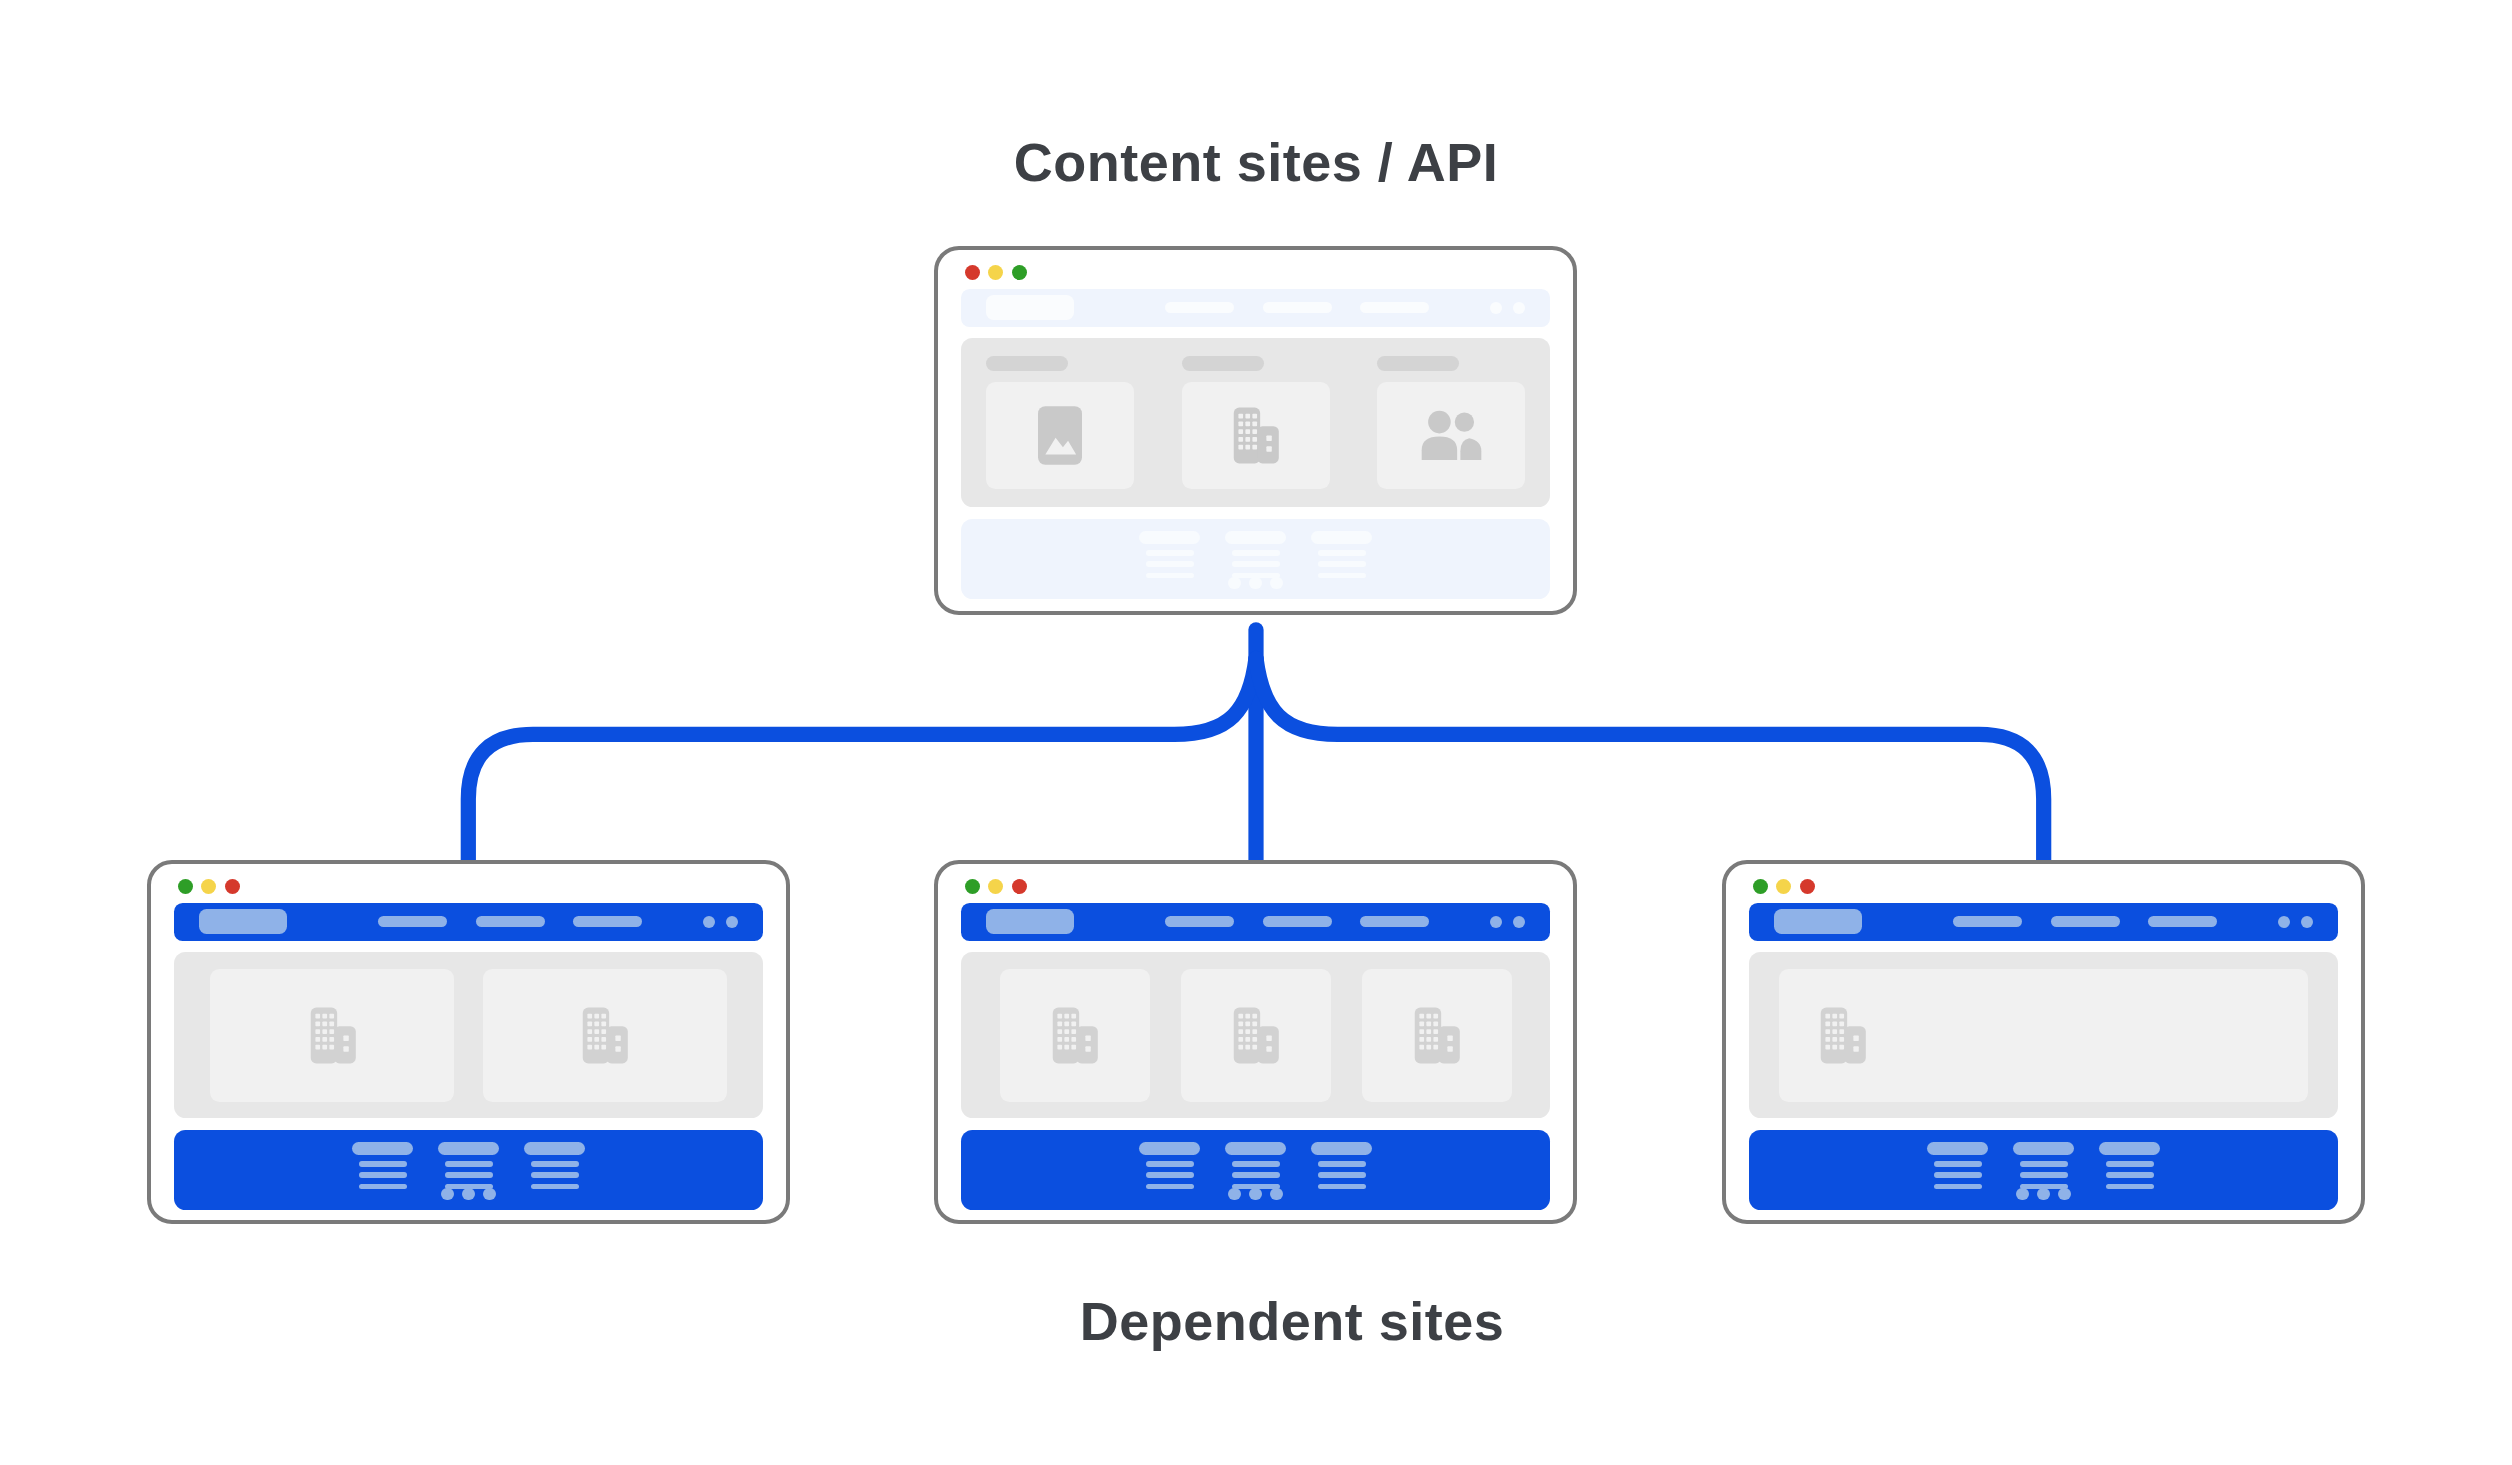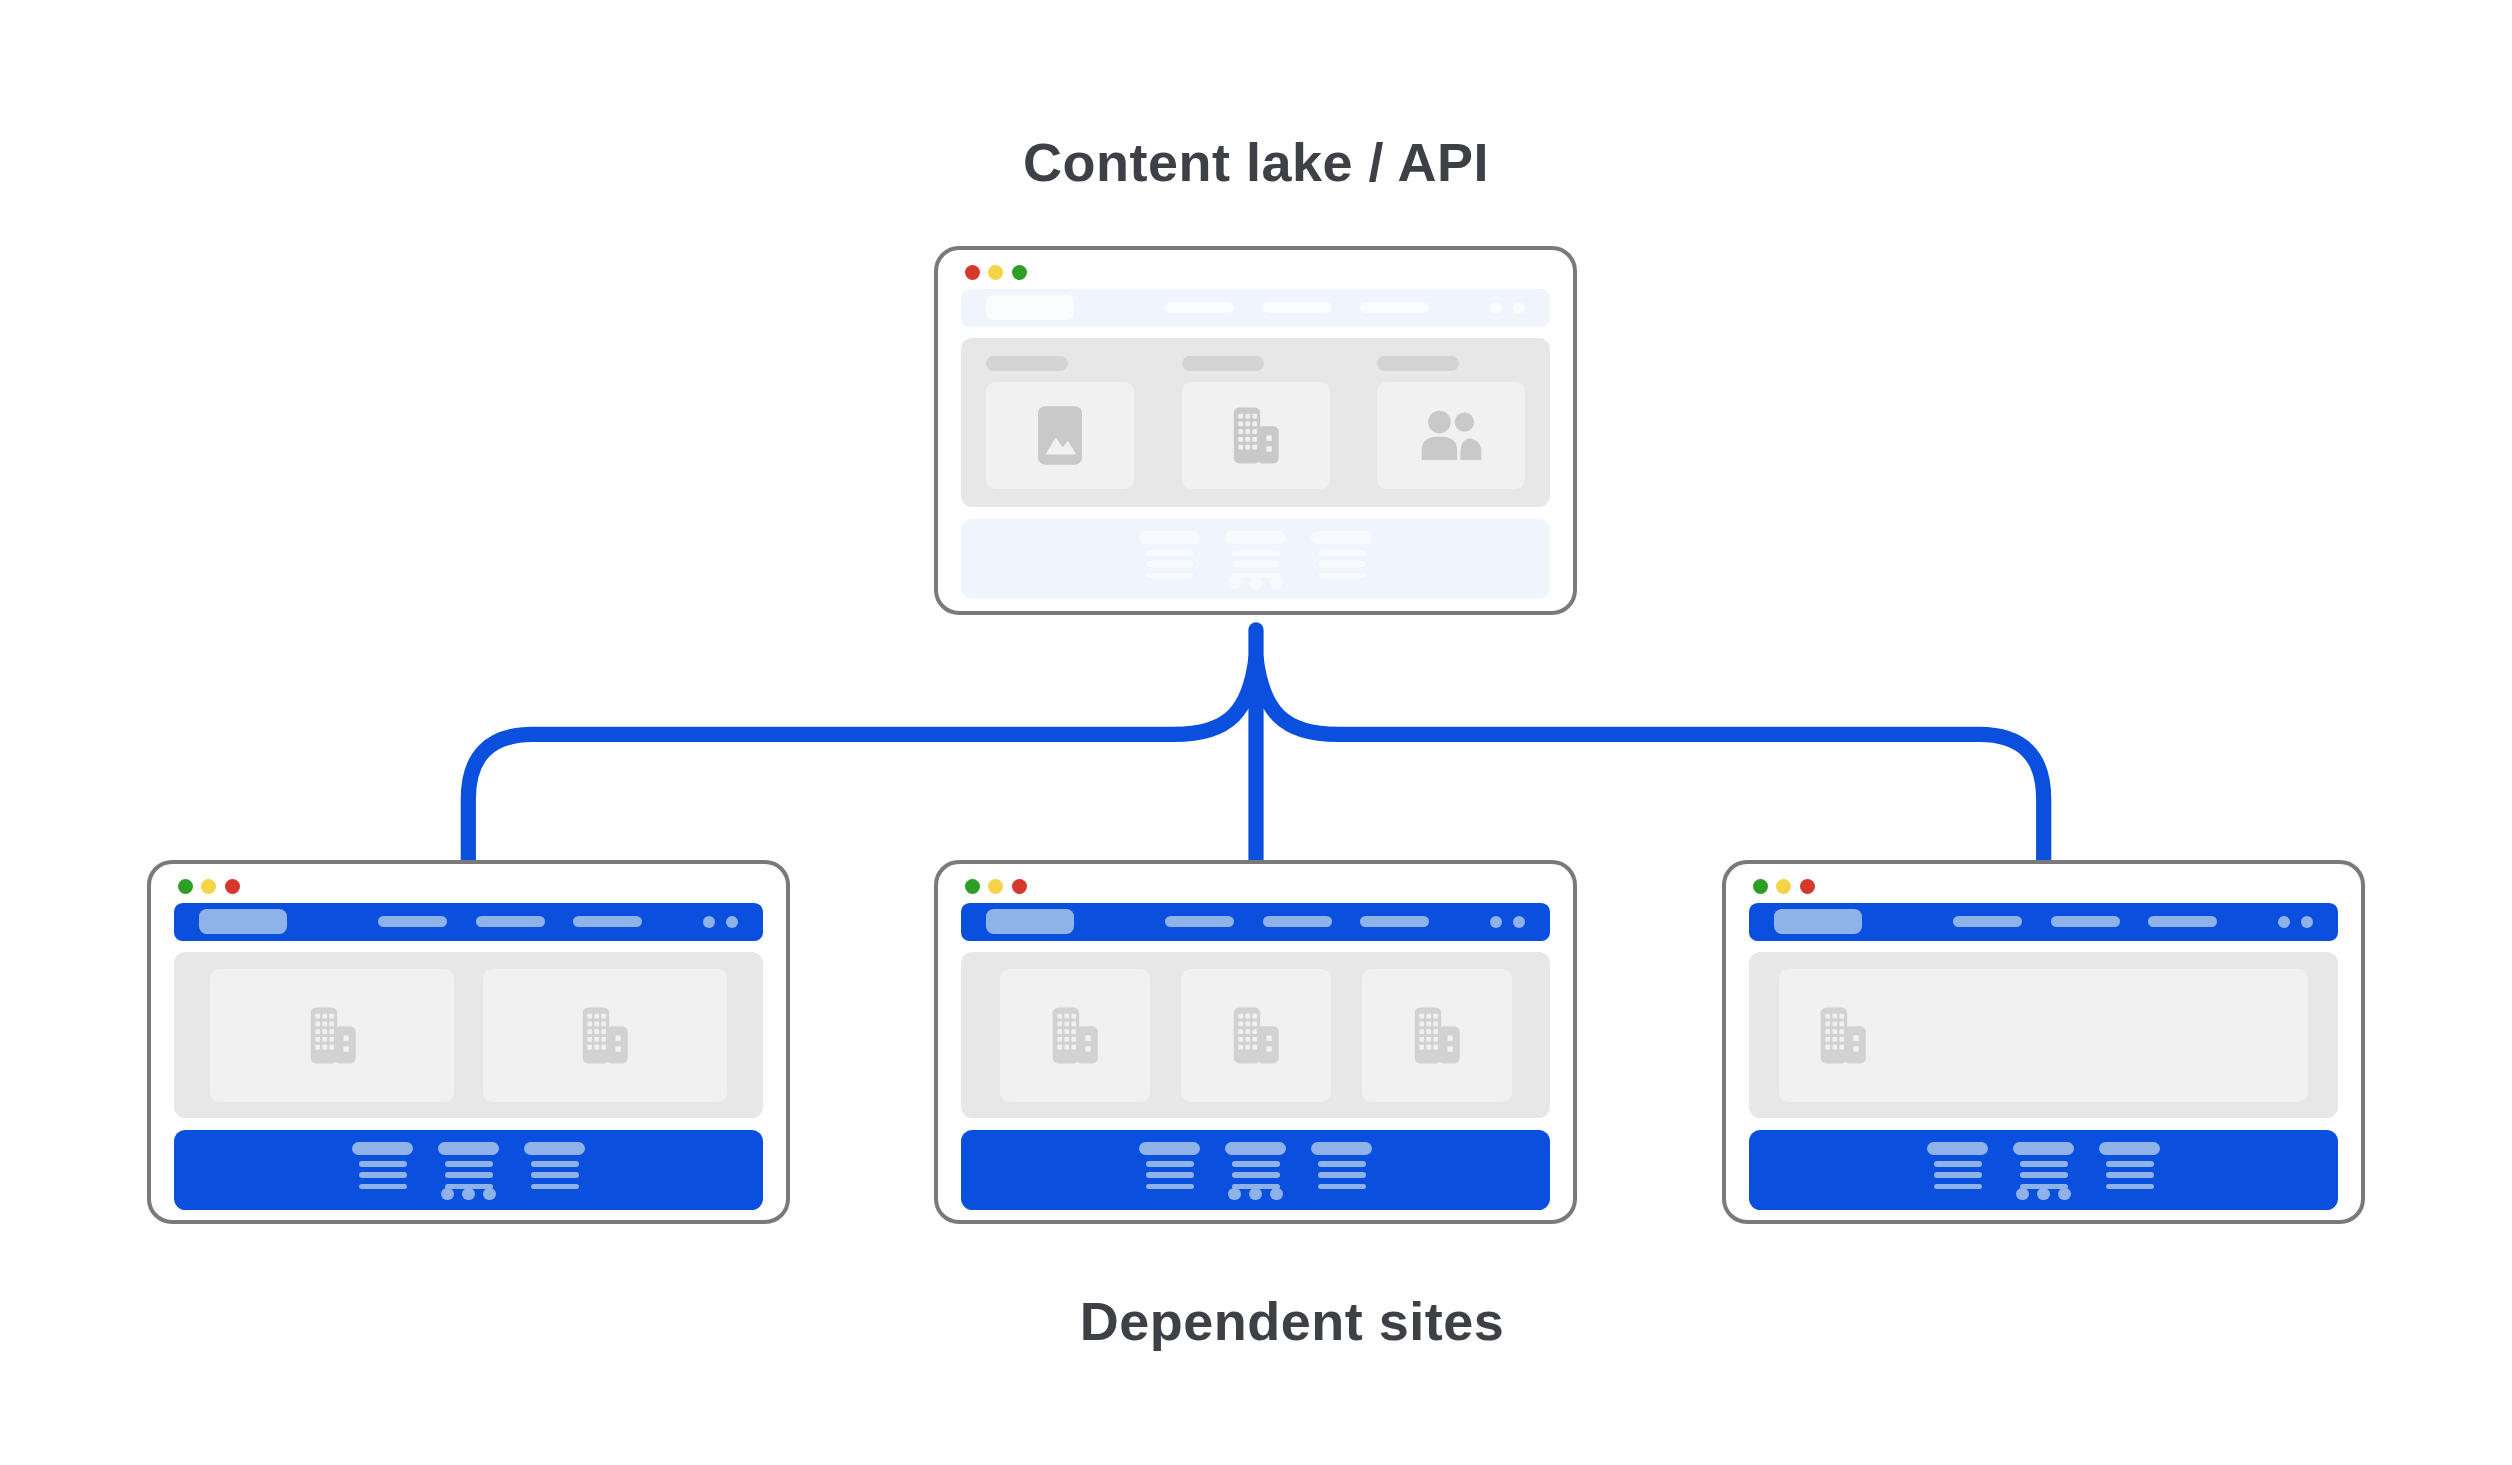--- a/index.html
+++ b/index.html
@@ -41,21 +41,21 @@
   .fpill{width:61px;height:13.3px;border-radius:6.7px;}
   .fline{width:48px;height:5.7px;border-radius:2.9px;}
   .fdots{position:absolute;bottom:9.5px;left:0;right:0;display:flex;justify-content:center;gap:8.6px;}
   .fdot{width:12.4px;height:12.4px;border-radius:50%;}
   .iconwrap{display:inline-flex;}
 </style>
 </head>
 <body>
 
 <div id="canvas">
-  <h1 id="diagram-title" class="big-label">Content lake / API</h1>
+  <h1 id="diagram-title" class="big-label">Content sites / API</h1>
   <svg id="connector" width="2512" height="1465" viewBox="0 0 2640 1540">
       <path d="M 1320 662 L 1320 912" fill="none" stroke="#0b4fdf" stroke-width="16" stroke-linecap="round" stroke-linejoin="round"></path>
       <path d="M 1320 692 C 1313 747 1292 772 1234 772 L 560 772 Q 492 772 492 840 L 492 912" fill="none" stroke="#0b4fdf" stroke-width="16" stroke-linecap="round" stroke-linejoin="round"></path>
       <path d="M 1320 692 C 1327 747 1348 772 1406 772 L 2080 772 Q 2148 772 2148 840 L 2148 912" fill="none" stroke="#0b4fdf" stroke-width="16" stroke-linecap="round" stroke-linejoin="round"></path>
     </svg>
   <div id="windows">
       <div class="win" style="left: 934px; top: 246px; width: 643px; height: 369px; border-color: rgb(122, 122, 122);">
         <div class="lights">
           <span class="light" style="background: rgb(213, 57, 44);"></span>
           <span class="light" style="background: rgb(245, 212, 74);"></span>

